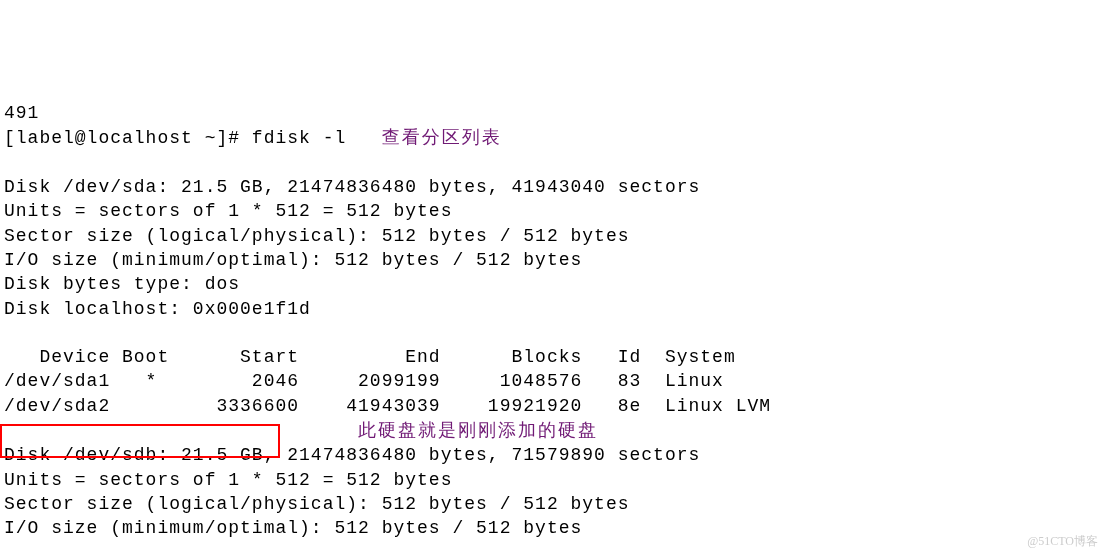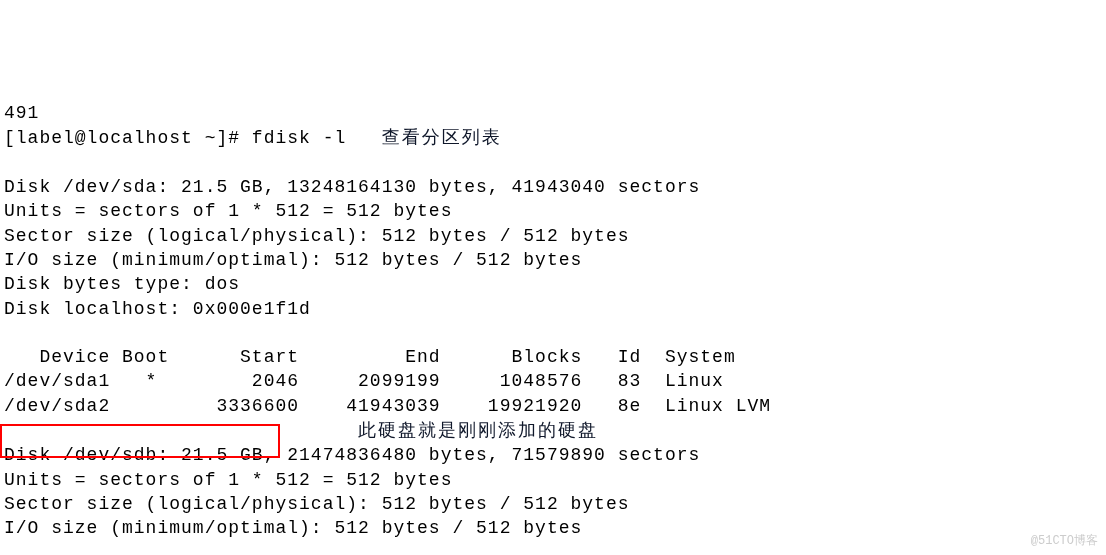--- a/index.html
+++ b/index.html
@@ -16,50 +16,50 @@
       line-height: 1.35;
       white-space: pre;
       position: relative;
       width: 1106px;
       height: 555px;
     }
     .terminal {
       letter-spacing: 1px;
     }
     .annotation {
-      color: #0f172a;
+      color: #701a75;
       font-family: 'SimSun', '宋体', serif;
       letter-spacing: 2px;
       font-size: 18px;
     }
     .red-box {
       position: absolute;
       border: 2px solid #ff0000;
       background: transparent;
       pointer-events: none;
     }
     .watermark {
       position: absolute;
       bottom: 6px;
       right: 8px;
       color: #cccccc;
       font-size: 12px;
-      font-family: Liberation Mono, monospace;
+      font-family: Liberation Serif, serif;
       letter-spacing: 0;
     }
   </style>
 </head>
 <body>
 
 
 
 <div class="terminal"><span>491</span>
 <span>[label@localhost ~]# </span><span>fdisk -l</span>   <span class="annotation">查看分区列表</span>
 
-<span>Disk /dev/sda: 21.5 GB, 13248164130 bytes, 41943040 sectors</span>
+<span>Disk /dev/sda: 21.5 GB, 21474836480 bytes, 41943040 sectors</span>
 <span>Units = sectors of 1 * 512 = 512 bytes</span>
 <span>Sector size (logical/physical): 512 bytes / 512 bytes</span>
 <span>I/O size (minimum/optimal): 512 bytes / 512 bytes</span>
 <span>Disk bytes type: dos</span>
 <span>Disk localhost: 0x000e1f1d</span>
 
 <span>   Device Boot      Start         End      Blocks   Id  System</span>
 <span>/dev/sda1   *        2046     2099199     1048576   83  Linux</span>
 <span>/dev/sda2         3336600    41943039    19921920   8e  Linux LVM</span>
                               <span class="annotation">此硬盘就是刚刚添加的硬盘</span>

